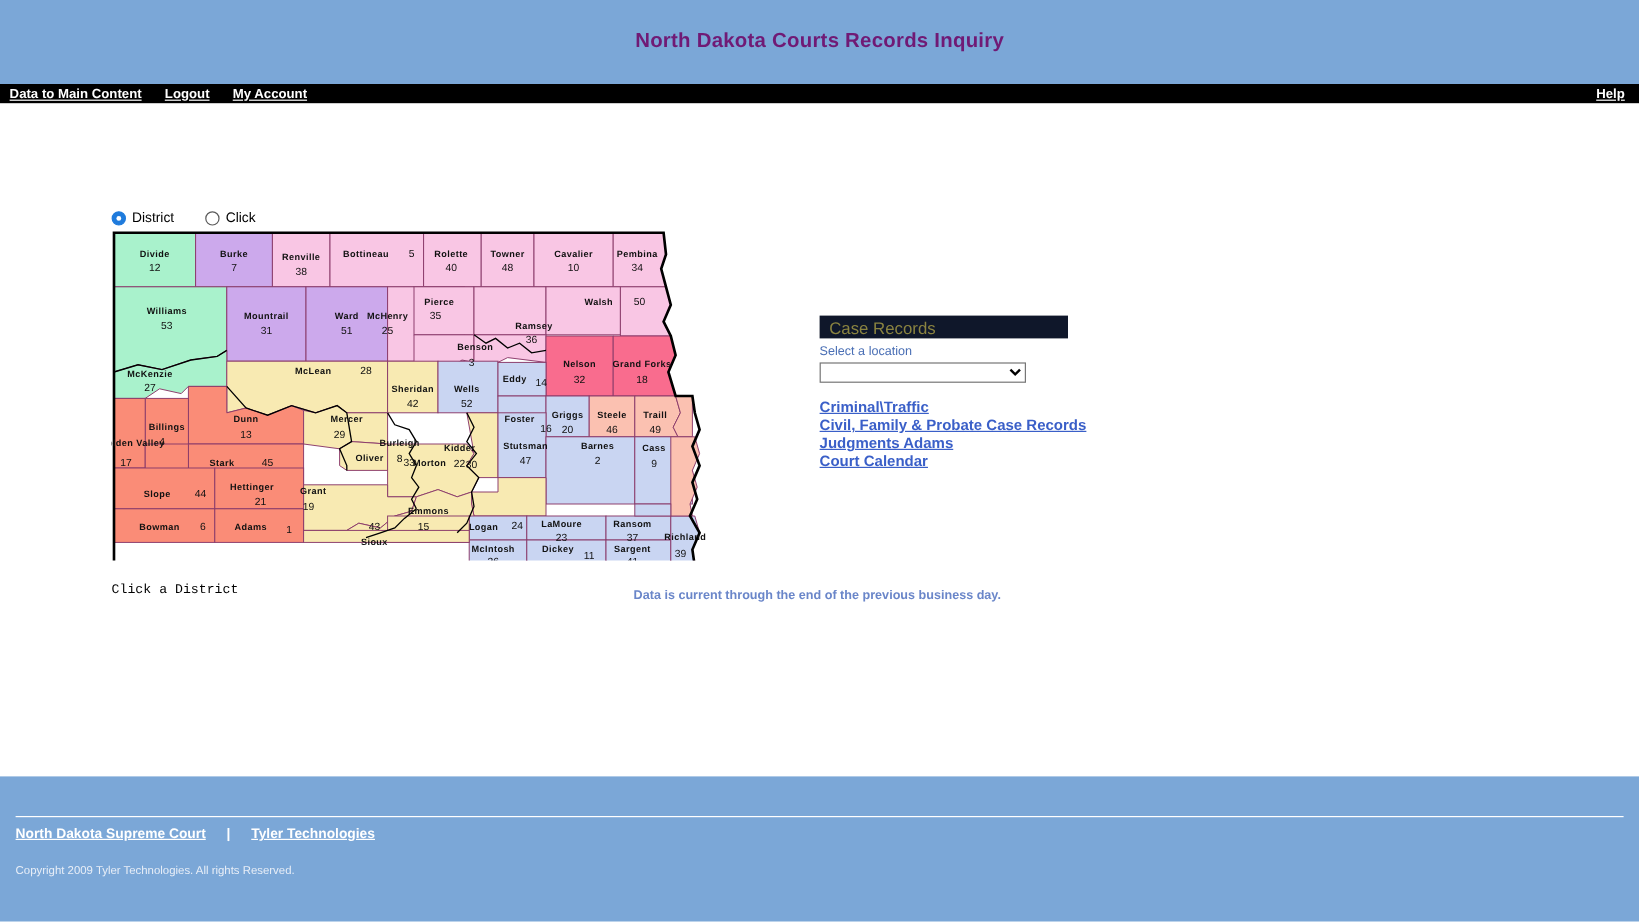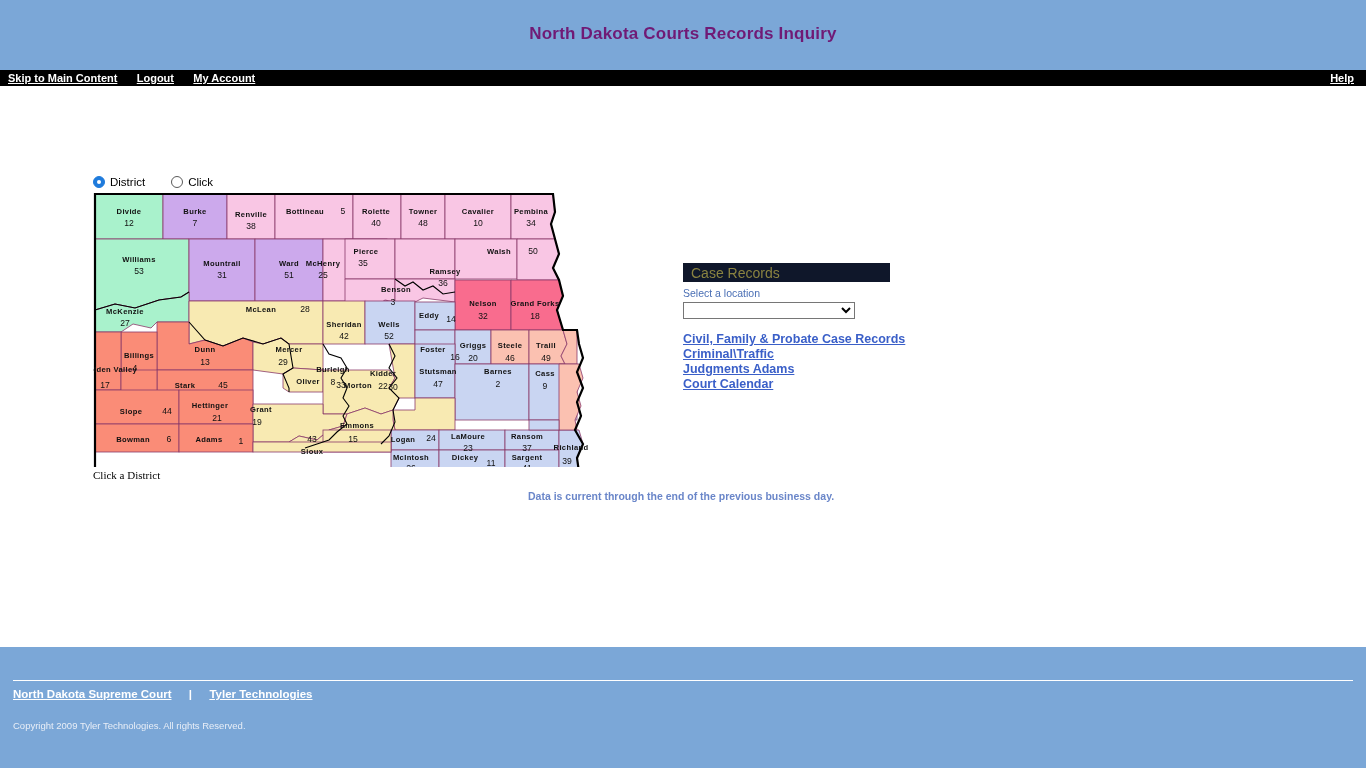--- a/index.html
+++ b/index.html
@@ -61,22 +61,22 @@
     width:4px;height:4px;border-radius:50%;background:#fff;
   }
   .radio-lbl{margin-right:26px;font-family:"Liberation Sans", sans-serif;}
   .map-box{
     width:500px;height:275px;position:relative;
   }
   .map-box svg{display:block;}
   .cty-name{font-family:"Liberation Sans", sans-serif;font-size:7.6px;fill:#111;font-weight:600;letter-spacing:.35px;}
   .cty-num{font-family:"Liberation Sans", sans-serif;font-size:8.6px;fill:#111;}
   .click-hint{
-    margin-top:2px;font-size:11px;color:#000;
-    font-family:Liberation Serif, serif;
+    margin-top:19px;font-size:11px;color:#000;
+    font-family:Liberation Mono, monospace;
   }
 
   
   .panel{position:absolute;left:683px;top:263px;width:300px;}
   .panel-title{
     width:207px;height:19px;background:#0f172a;
     color:#8a8340;font-size:14px;
     padding:2px 0 0 8px;box-sizing:border-box;
     font-family:"Liberation Sans", sans-serif;
   }
@@ -125,21 +125,21 @@
 <body>
 
 <div id="page">
 
   <div class="header-band">
     <div class="header-title">North Dakota Courts Records Inquiry</div>
   </div>
 
   <div class="navbar">
     <div class="navbar-left">
-      <a href="#">Skip to Main Content</a>
+      <a href="#">Data to Main Content</a>
       <a href="#">Logout</a>
       <a href="#">My Account</a>
     </div>
     <div class="navbar-right">
       <a href="#">Help</a>
     </div>
   </div>
 
   <div class="map-wrap">
 
@@ -413,22 +413,22 @@
     <div class="click-hint">Click a District</div>
   </div>
 
   <div class="panel">
     <div class="panel-title">Case Records</div>
     <div class="panel-sub">Select a location</div>
     <select class="loc">
       <option></option>
     </select>
     <div class="links">
+      <a href="#">Criminal\Traffic</a>
       <a href="#">Civil, Family &amp; Probate Case Records</a>
-      <a href="#">Criminal\Traffic</a>
       <a href="#">Judgments Adams</a>
       <a href="#">Court Calendar</a>
     </div>
   </div>
 
   <div class="datanote">Data is current through the end of the previous business day.</div>
 
   <div class="footer">
     <div class="footer-rule"></div>
     <div class="footer-links">

